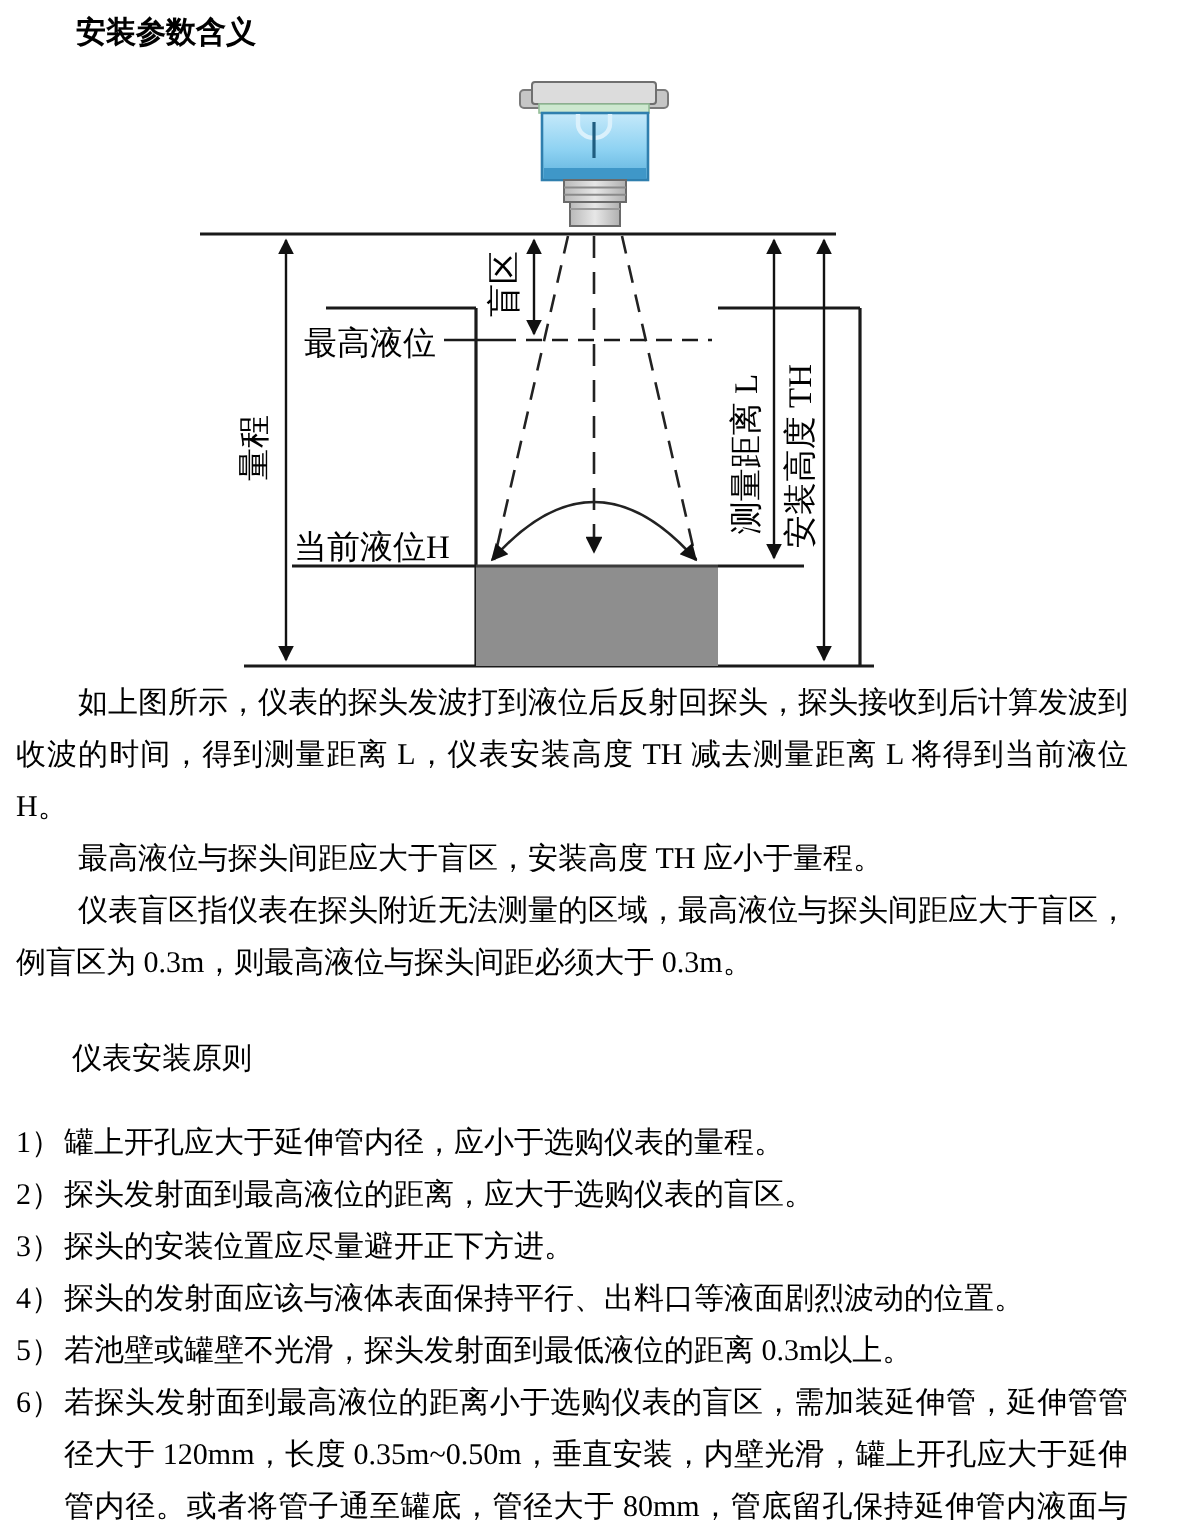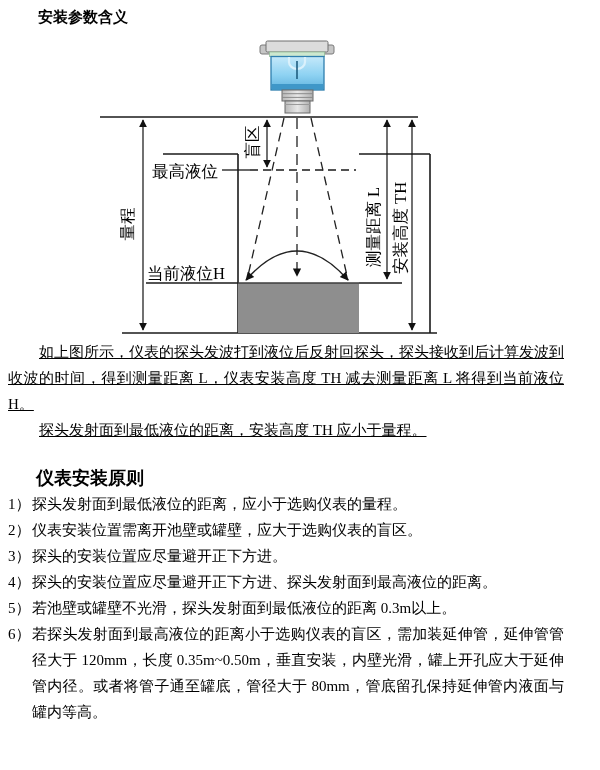--- a/index.html
+++ b/index.html
@@ -12,22 +12,22 @@
     position:absolute; left:38px; top:6px; margin:0;
     font-size:15px; font-weight:bold; line-height:22px;
   }
   .diagram { position:absolute; left:0; top:0; width:600px; height:345px; }
   .diagram svg { display:block; }
   .dg-label { font-size:16.5px; fill:#000; font-family:"Liberation Serif","DejaVu Serif",serif; }
   .content {
     position:absolute; left:8px; top:339px; width:556px;
     font-size:15px; line-height:26px;
   }
-  .para { margin:0; text-indent:31px; text-align:justify;text-decoration:underline; }
-  .sec-title { margin:22px 0 0 28px; font-size:18px; font-weight:bold; line-height:26px; }
+  .para { margin:0; text-indent:31px; text-align:justify; }
+  .sec-title { margin:22px 0 16px 28px; font-size:15px; font-weight:normal; line-height:26px; }
   .principle { display:flex; margin:0; }
   .pnum { flex:0 0 24px; }
   .ptext { flex:1; text-align:justify; }
 </style>
 </head>
 <body>
 
 <div class="page">
 
   <h1 class="doc-title">安装参数含义</h1>
@@ -103,39 +103,40 @@
       <text class="dg-label" x="147" y="279">当前液位H</text>
       <text class="dg-label" transform="rotate(-90 127 224)" x="127" y="224" text-anchor="middle" dominant-baseline="central">量程</text>
       <text class="dg-label" transform="rotate(-90 252 142)" x="252" y="142" text-anchor="middle" dominant-baseline="central">盲区</text>
       <text class="dg-label" transform="rotate(-90 373 227)" x="373" y="227" text-anchor="middle" dominant-baseline="central">测量距离 L</text>
       <text class="dg-label" transform="rotate(-90 400 228)" x="400" y="228" text-anchor="middle" dominant-baseline="central">安装高度 TH</text>
     </svg>
   </div>
 
   <div class="content">
     <p class="para">如上图所示，仪表的探头发波打到液位后反射回探头，探头接收到后计算发波到收波的时间，得到测量距离 L，仪表安装高度 TH 减去测量距离 L 将得到当前液位 H。</p>
-    <p class="para">探头发射面到最低液位的距离，安装高度 TH 应小于量程。</p>
+    <p class="para">最高液位与探头间距应大于盲区，安装高度 TH 应小于量程。</p>
+    <p class="para">仪表盲区指仪表在探头附近无法测量的区域，最高液位与探头间距应大于盲区，例盲区为 0.3m，则最高液位与探头间距必须大于 0.3m。</p>
 
     <h2 class="sec-title">仪表安装原则</h2>
 
     <div class="principle">
       <span class="pnum">1）</span>
-      <span class="ptext">探头发射面到最低液位的距离，应小于选购仪表的量程。</span>
+      <span class="ptext">罐上开孔应大于延伸管内径，应小于选购仪表的量程。</span>
     </div>
     <div class="principle">
       <span class="pnum">2）</span>
-      <span class="ptext">仪表安装位置需离开池壁或罐壁，应大于选购仪表的盲区。</span>
+      <span class="ptext">探头发射面到最高液位的距离，应大于选购仪表的盲区。</span>
     </div>
     <div class="principle">
       <span class="pnum">3）</span>
       <span class="ptext">探头的安装位置应尽量避开正下方进。</span>
     </div>
     <div class="principle">
       <span class="pnum">4）</span>
-      <span class="ptext">探头的安装位置应尽量避开正下方进、探头发射面到最高液位的距离。</span>
+      <span class="ptext">探头的发射面应该与液体表面保持平行、出料口等液面剧烈波动的位置。</span>
     </div>
     <div class="principle">
       <span class="pnum">5）</span>
       <span class="ptext">若池壁或罐壁不光滑，探头发射面到最低液位的距离 0.3m以上。</span>
     </div>
     <div class="principle">
       <span class="pnum">6）</span>
       <span class="ptext">若探头发射面到最高液位的距离小于选购仪表的盲区，需加装延伸管，延伸管管径大于 120mm，长度 0.35m~0.50m，垂直安装，内壁光滑，罐上开孔应大于延伸管内径。或者将管子通至罐底，管径大于 80mm，管底留孔保持延伸管内液面与罐内等高。</span>
     </div>
   </div>

